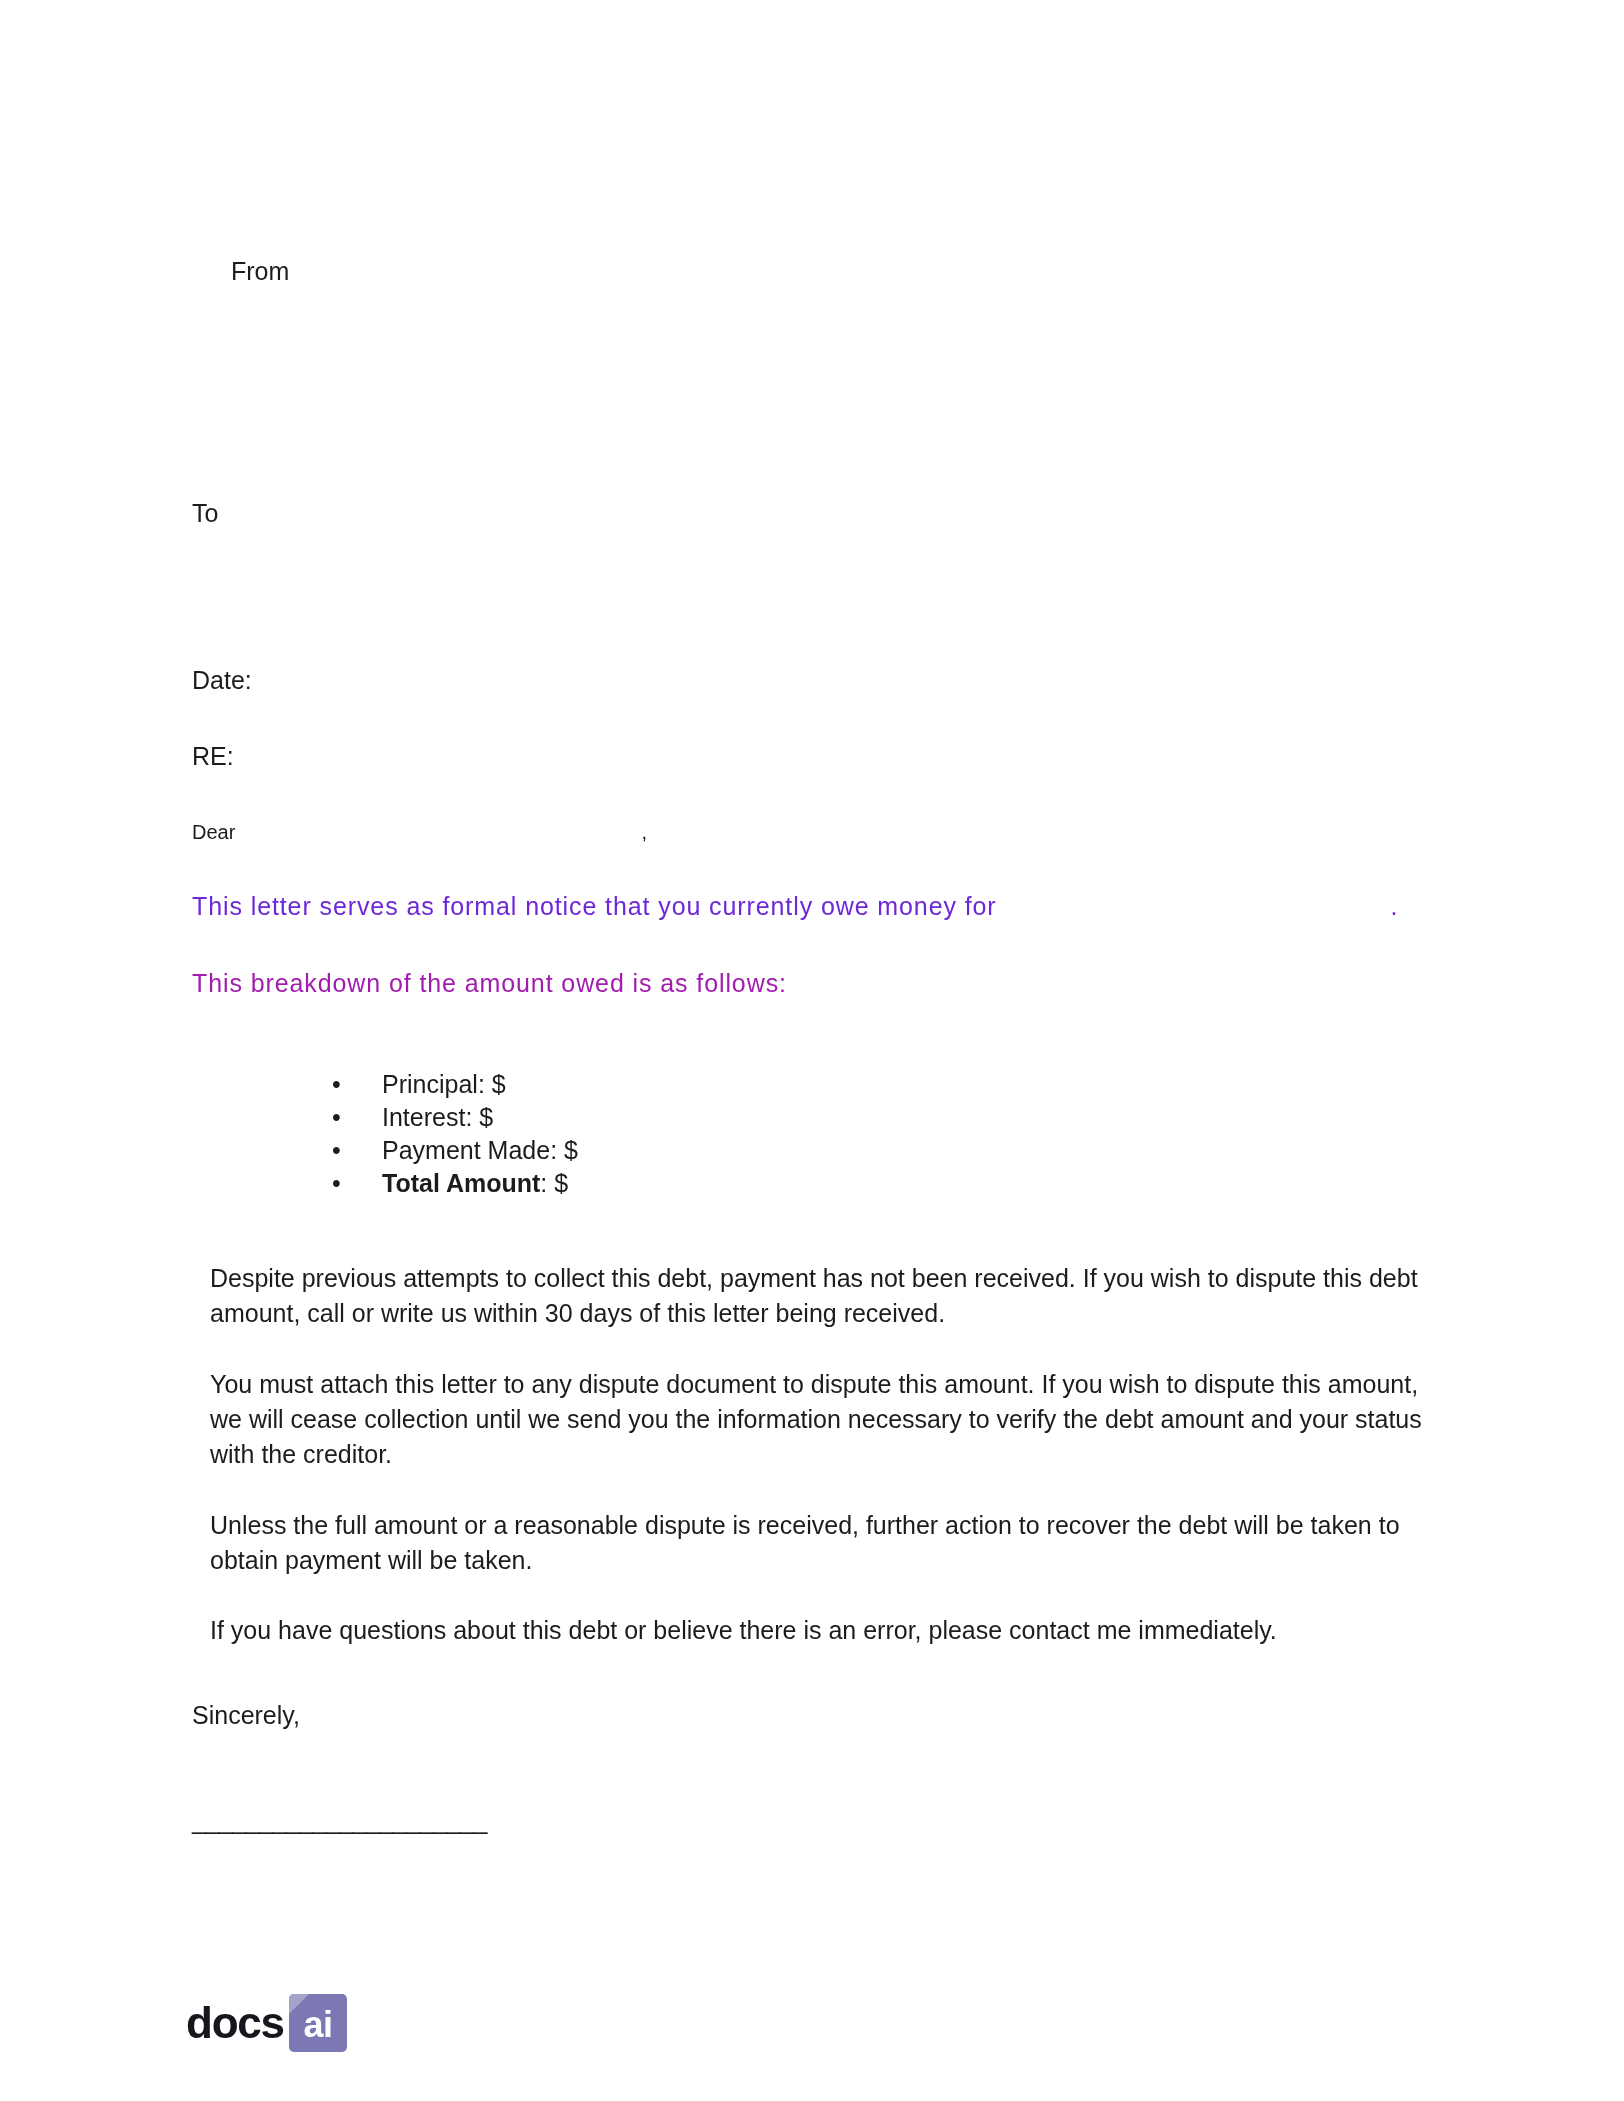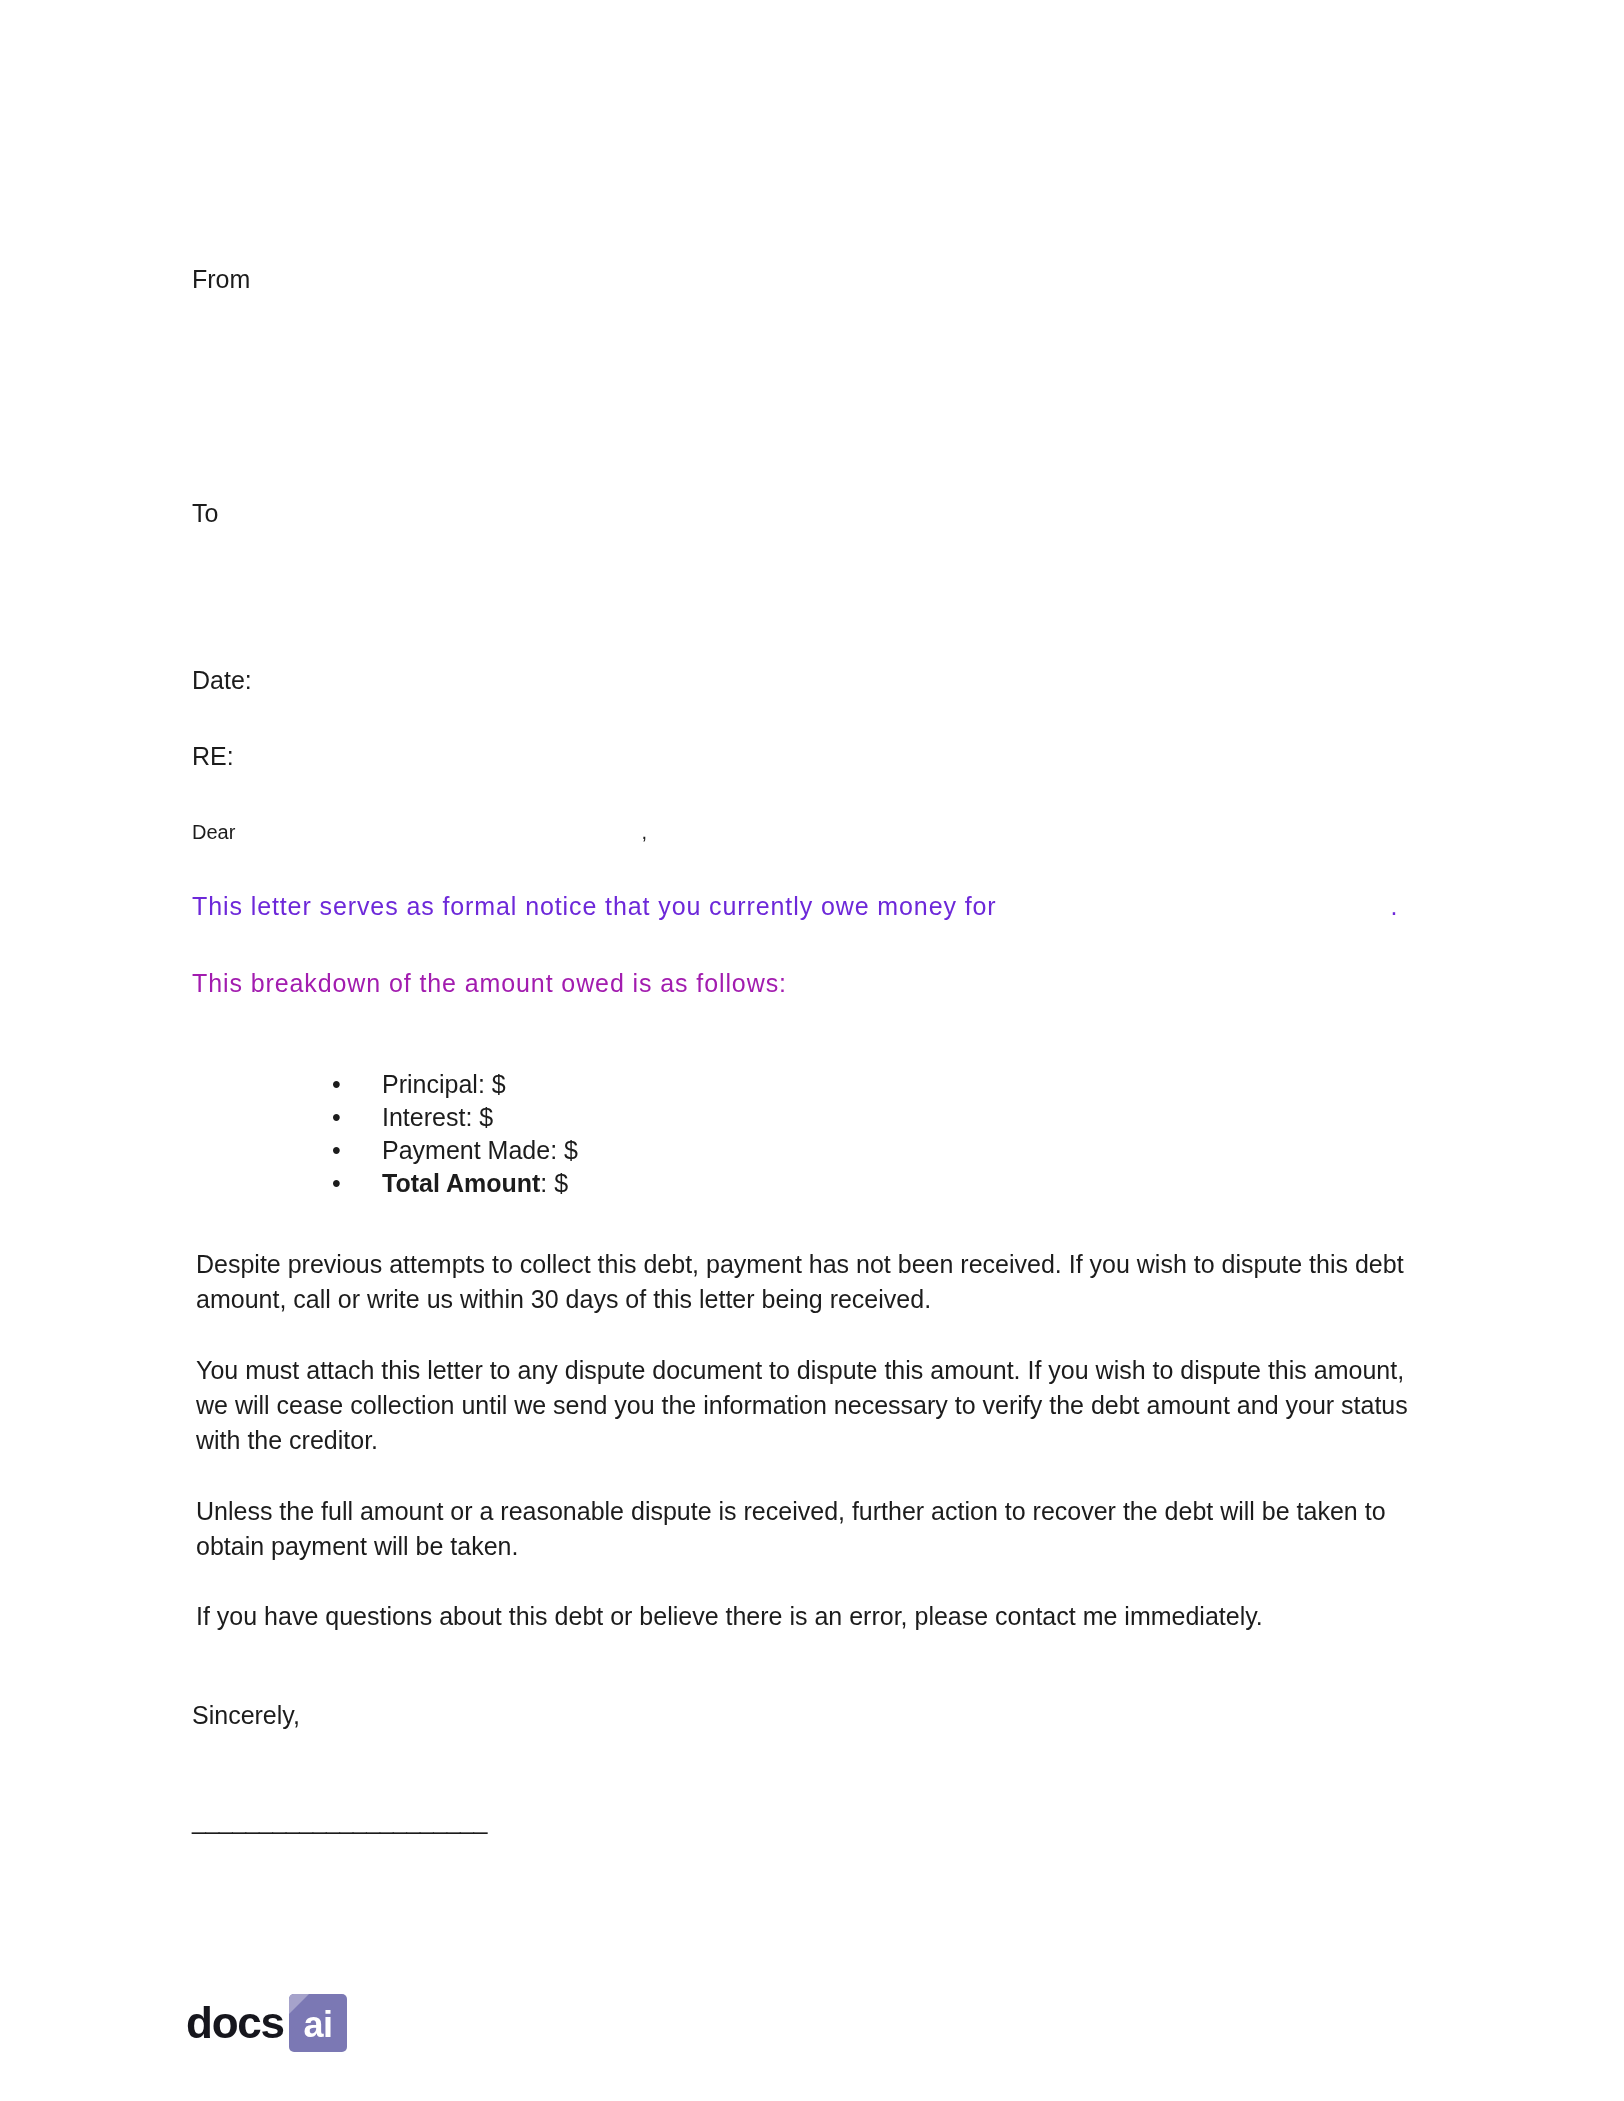--- a/index.html
+++ b/index.html
@@ -44,21 +44,21 @@
 
   .field-line {
     position: absolute;
     left: 0;
     font-size: 25px;
     line-height: 30px;
     color: #1c1c1c;
     white-space: pre;
   }
 
-  .lbl-from   { top: 264px; }
+  .lbl-from   { top: 256px; margin-left: 39px; }
   .lbl-to     { top: 498px; }
   .lbl-date   { top: 665px; }
   .lbl-re     { top: 741px; }
 
   
   .dear-row {
     position: absolute;
     left: 0;
     top: 817px;
     width: 1238px;
@@ -126,21 +126,21 @@
   .bullets li .b  { font-weight: bold; }
 
   
   .para {
     position: absolute;
     left: 0;
     width: 1238px;
     font-size: 25px;
     line-height: 35px;
     color: #1c1c1c;
-    margin: 4px;
+    margin: 18px;
   }
   .p1 { top: 1243px; }
   .p2 { top: 1349px; }
   .p3 { top: 1490px; }
   .p4 { top: 1595px; }
 
   .sign-off {
     position: absolute;
     left: 0;
     top: 1700px;

